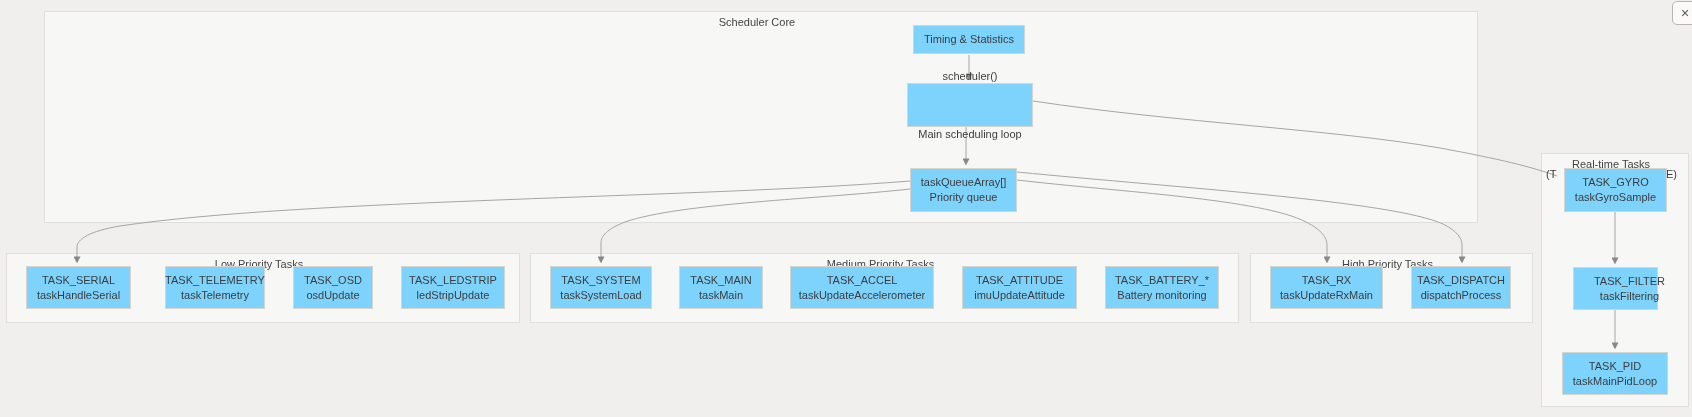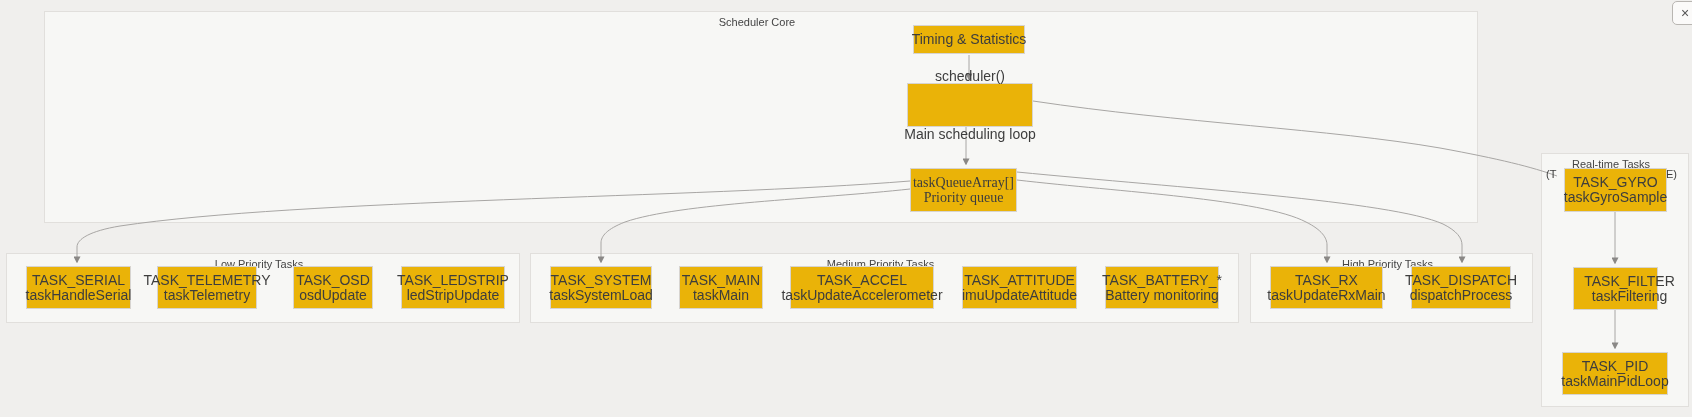--- a/index.html
+++ b/index.html
@@ -20,28 +20,28 @@
   .panel-label {
     position: absolute;
     top: 4px; left: 0; right: 8px;
     text-align: center;
     font-size: 11px;
     color: #444;
     white-space: nowrap;
   }
   .node {
     position: absolute;
-    background: #eab308;
+    background: #7dd3fc;
     border: 1px solid #d7d4d0;
     display: flex;
     flex-direction: column;
     align-items: center;
     justify-content: center;
     text-align: center;
-    font-size: 14px;
+    font-size: 11px;
     line-height: 15px;
     white-space: nowrap;
     z-index: 10;
   }
   .edges {
     position: absolute;
     top: 0; left: 0;
     z-index: 5;
     pointer-events: none;
   }
@@ -96,33 +96,33 @@
 
 <div class="node" style="left:913px; top:25px; width:112px; height:29px;">
   <div>Timing &amp; Statistics</div>
 </div>
 
 <div class="node" style="left:907px; top:83px; width:126px; height:44px;gap:43px;">
   <div>scheduler()</div>
   <div>Main scheduling loop</div>
 </div>
 
-<div class="node" style="left:910px; top:168px; width:107px; height:44px;font-family:Liberation Serif, serif;">
+<div class="node" style="left:910px; top:168px; width:107px; height:44px;">
   <div>taskQueueArray[]</div>
   <div>Priority queue</div>
 </div>
 
 <div class="panel" style="left:6px; top:253px; width:514px; height:70px;">
   <div class="panel-label">Low Priority Tasks</div>
 </div>
 <div class="node" style="left:26px; top:266px; width:105px; height:43px;">
   <div>TASK_SERIAL</div>
   <div>taskHandleSerial</div>
 </div>
-<div class="node" style="left:157px; top:266px; width:100px; height:43px;">
+<div class="node" style="left:165px; top:266px; width:100px; height:43px;">
   <div>TASK_TELEMETRY</div>
   <div>taskTelemetry</div>
 </div>
 <div class="node" style="left:293px; top:266px; width:80px; height:43px;">
   <div>TASK_OSD</div>
   <div>osdUpdate</div>
 </div>
 <div class="node" style="left:401px; top:266px; width:104px; height:43px;">
   <div>TASK_LEDSTRIP</div>
   <div>ledStripUpdate</div>

